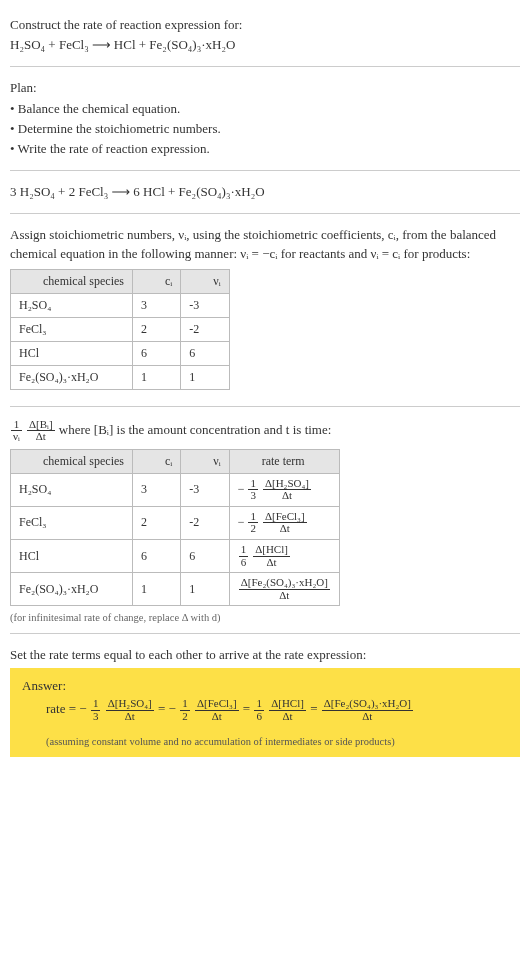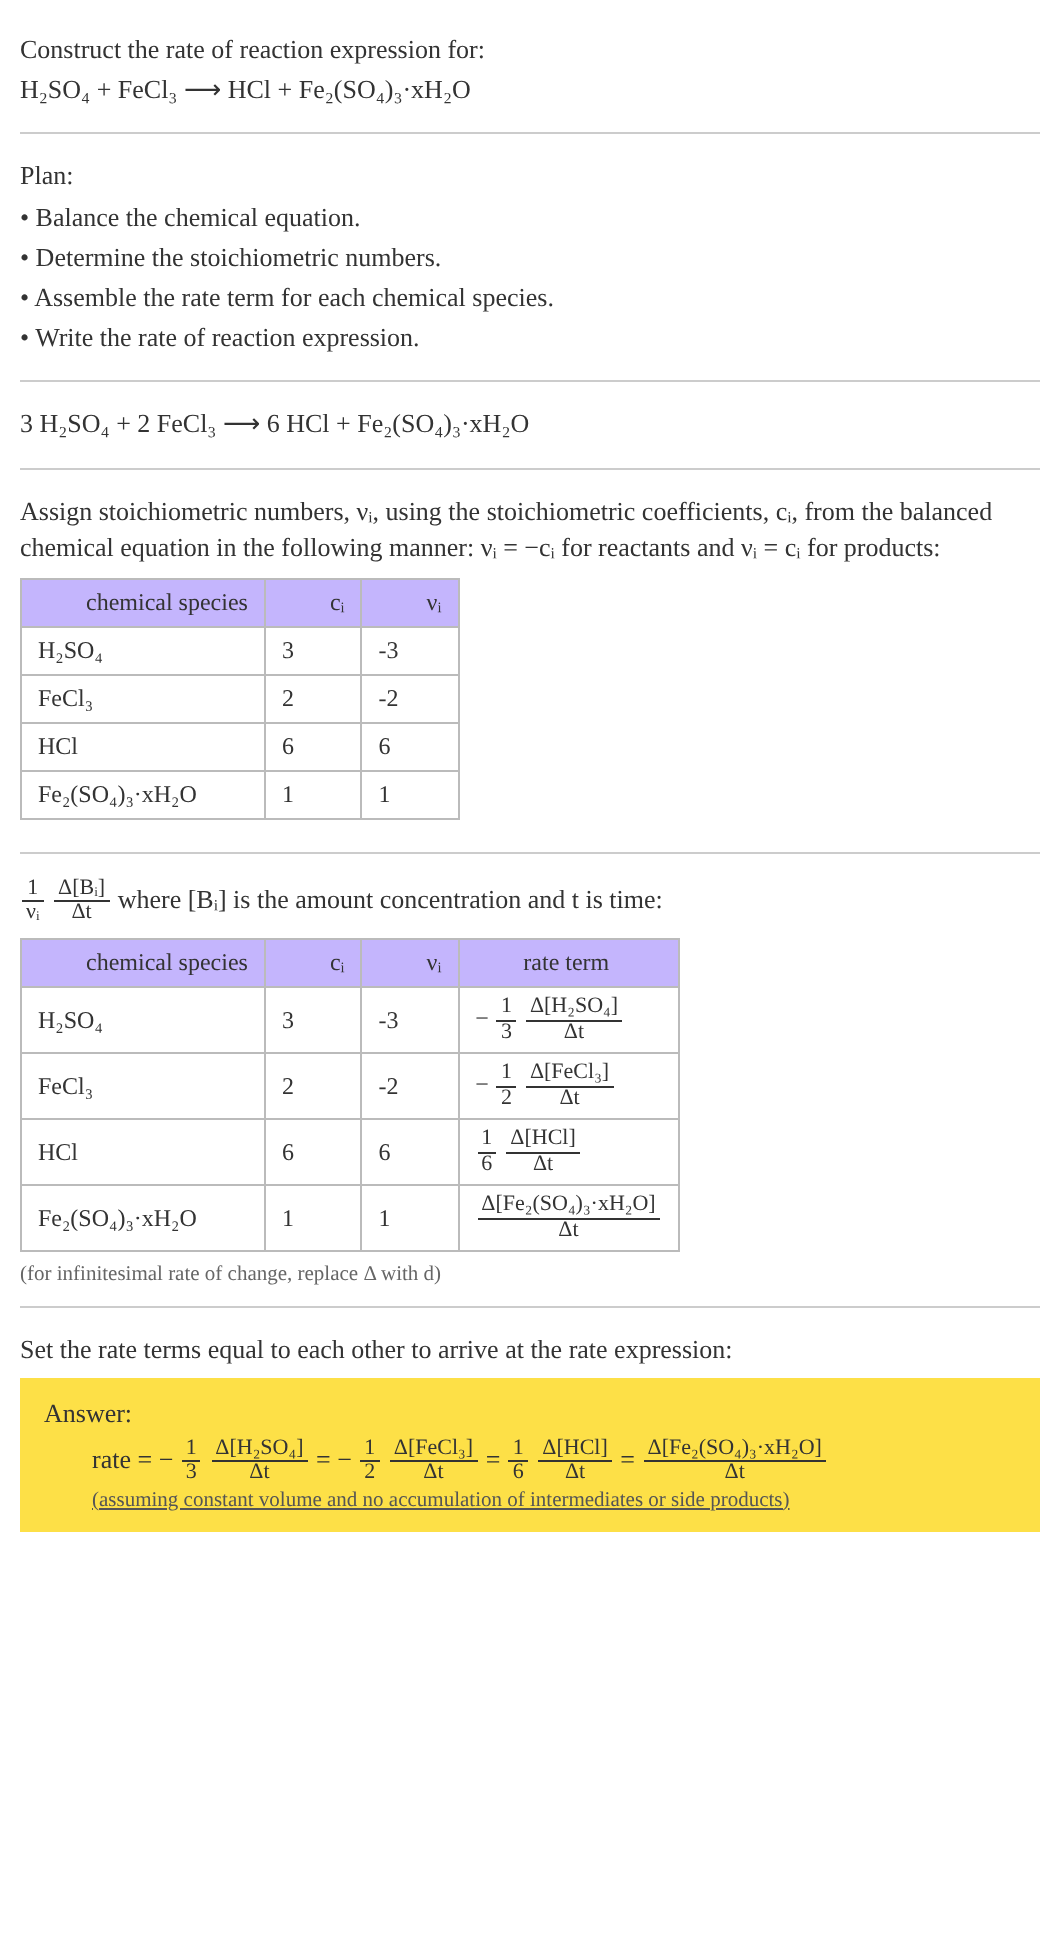--- a/index.html
+++ b/index.html
@@ -29,46 +29,45 @@
     border-collapse: collapse;
     margin: 6px 0;
     font-size: 12px;
   }
   th, td {
     border: 1px solid #bbb;
     padding: 4px 8px;
     text-align: left;
     vertical-align: middle;
   }
-  th { font-weight: normal; background: #c4b5fd; padding-left: 32px; }
+  th { font-weight: normal; background: #e5e5e5; padding-left: 32px; }
   .note { font-size: 10.5px; color: #666; margin-top: 2px; }
   .answer-box {
     background: #fde047;
     padding: 10px 12px;
     margin-top: 4px;
   }
   .answer-label { margin-bottom: 4px; }
   .answer-inner { padding-left: 24px; line-height: 1.6; }
-  .assume { font-size: 10.5px; color: #555; padding-left: 24px; margin-top: 2px; text-decoration: underline; }
+  .assume { font-size: 10.5px; color: #555; padding-left: 24px; margin-top: 14px; }
   .rate-cell { white-space: nowrap; }
 </style>
 </head>
 <body>
 
 <div class="section">
   <div class="line">Construct the rate of reaction expression for:</div>
   <div class="line eq">H₂SO₄ + FeCl₃ ⟶ HCl + Fe₂(SO₄)₃·xH₂O</div>
 </div>
 <hr>
 
 <div class="section">
   <div class="line">Plan:</div>
   <div class="line">• Balance the chemical equation.</div>
   <div class="line">• Determine the stoichiometric numbers.</div>
-  <div class="line">• Assemble the rate term for each chemical species.</div>
   <div class="line">• Write the rate of reaction expression.</div>
 </div>
 <hr>
 
 <div class="section">
   <div class="line eq">3 H₂SO₄ + 2 FeCl₃ ⟶ 6 HCl + Fe₂(SO₄)₃·xH₂O</div>
 </div>
 <hr>
 
 <div class="section">

